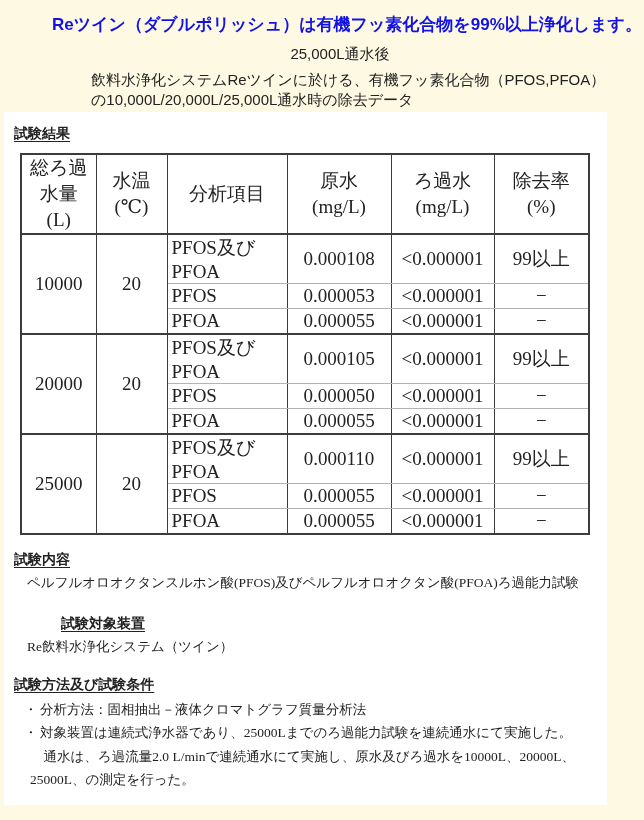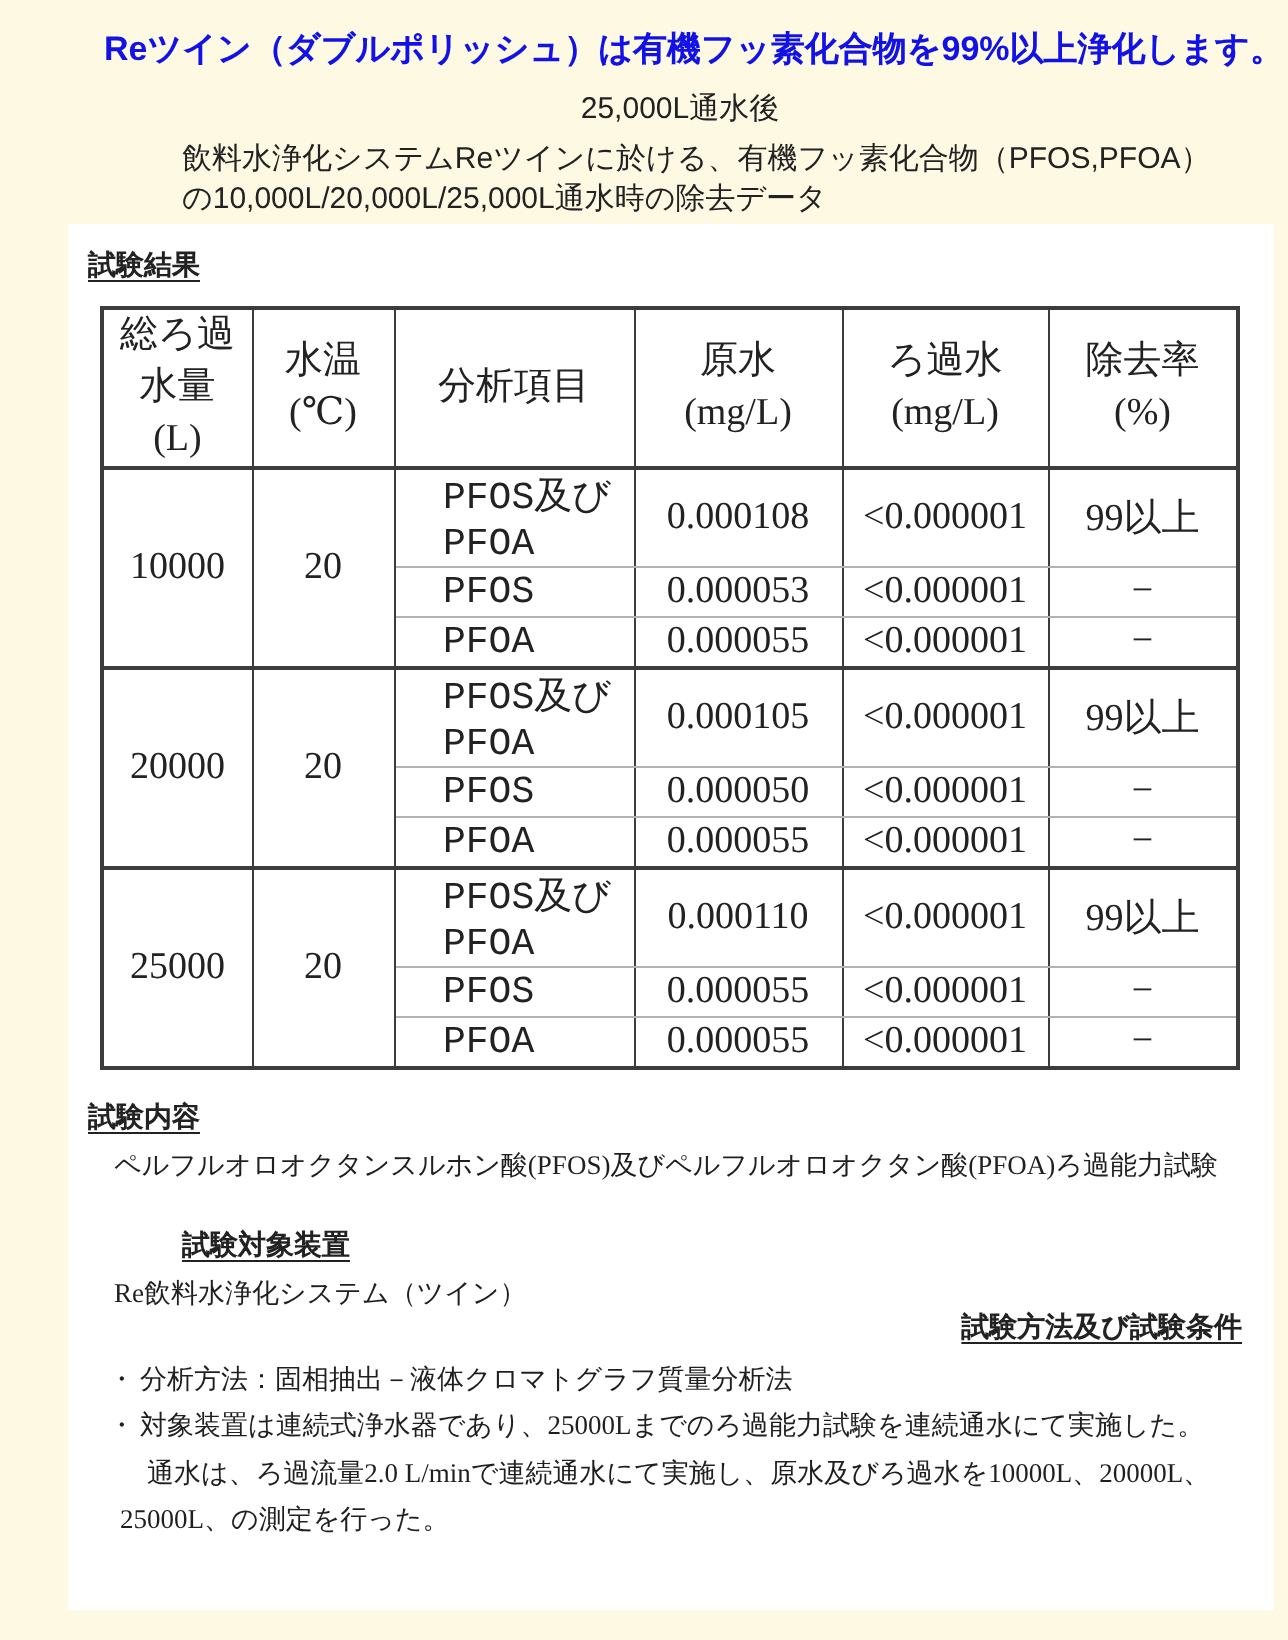--- a/index.html
+++ b/index.html
@@ -14,21 +14,21 @@
   }
   .hdr{font-family:"Liberation Sans","DejaVu Sans",sans-serif;padding-left:25px;}
   .title{
     padding-top:13px;width:644px;text-align:center;
     font-size:17px;font-weight:bold;color:var(--title);letter-spacing:0;
   }
   .sub-center{margin-top:9px;width:630px;text-align:center;font-size:15px;color:#222;}
   .sub-line{margin-left:66px;font-size:15px;line-height:20px;color:#222;}
   .sub-line.first{margin-top:6px;}
   .panel{
-    position:absolute;left:34px;top:112px;width:603px;height:693px;
+    position:absolute;left:4px;top:112px;width:603px;height:693px;
     background:var(--panel);box-sizing:border-box;padding:13px 16px 0 10px;
   }
   .sec-heading{
     font-size:14px;font-weight:bold;color:#222;
     text-decoration:underline;text-underline-offset:3px;line-height:18px;
   }
   .sec-body{margin:5px 0 0 13px;font-size:13.5px;line-height:18px;}
   .results-table{
     border-collapse:collapse;table-layout:fixed;margin:10px 0 0 6px;
     font-size:19px;border:2.5px solid var(--border-dark);
@@ -36,24 +36,24 @@
   .results-table th,.results-table td{
     border-left:1px solid var(--border-dark);border-right:1px solid var(--border-dark);
     padding:0;text-align:center;font-weight:normal;color:#222;
   }
   .results-table thead th{border-bottom:2px solid var(--border-dark);height:56px;vertical-align:middle;}
   .results-table thead th div{line-height:26px;}
   .results-table tbody td{
     height:24px;border-top:1px solid var(--border-light);border-bottom:1px solid var(--border-light);
   }
   .results-table tr.group-start > td{border-top:2px solid var(--border-dark);}
-  .results-table td.c-item{text-align:left;padding-left:24px;font-family:Liberation Mono, monospace;}
+  .results-table td.c-item{text-align:left;padding-left:4px;}
   .heading-content{margin-top:16px;}
   .heading-device{margin-top:23px;margin-left:47px;}
-  .heading-method{text-align:right;}
+  .heading-method{margin-top:20px;}
   .method{margin-top:4px;font-size:13.5px;line-height:23.4px;}
   .bullet-item{display:flex;padding-left:10px;}
   .bullet{width:16px;flex:0 0 16px;}
   .b-text{flex:1;}
   .para{margin:0 0 0 16px;text-indent:1em;}
 </style>
 </head>
 <body>
 
 <div class="hdr title">Reツイン（ダブルポリッシュ）は有機フッ素化合物を99%以上浄化します。</div>

